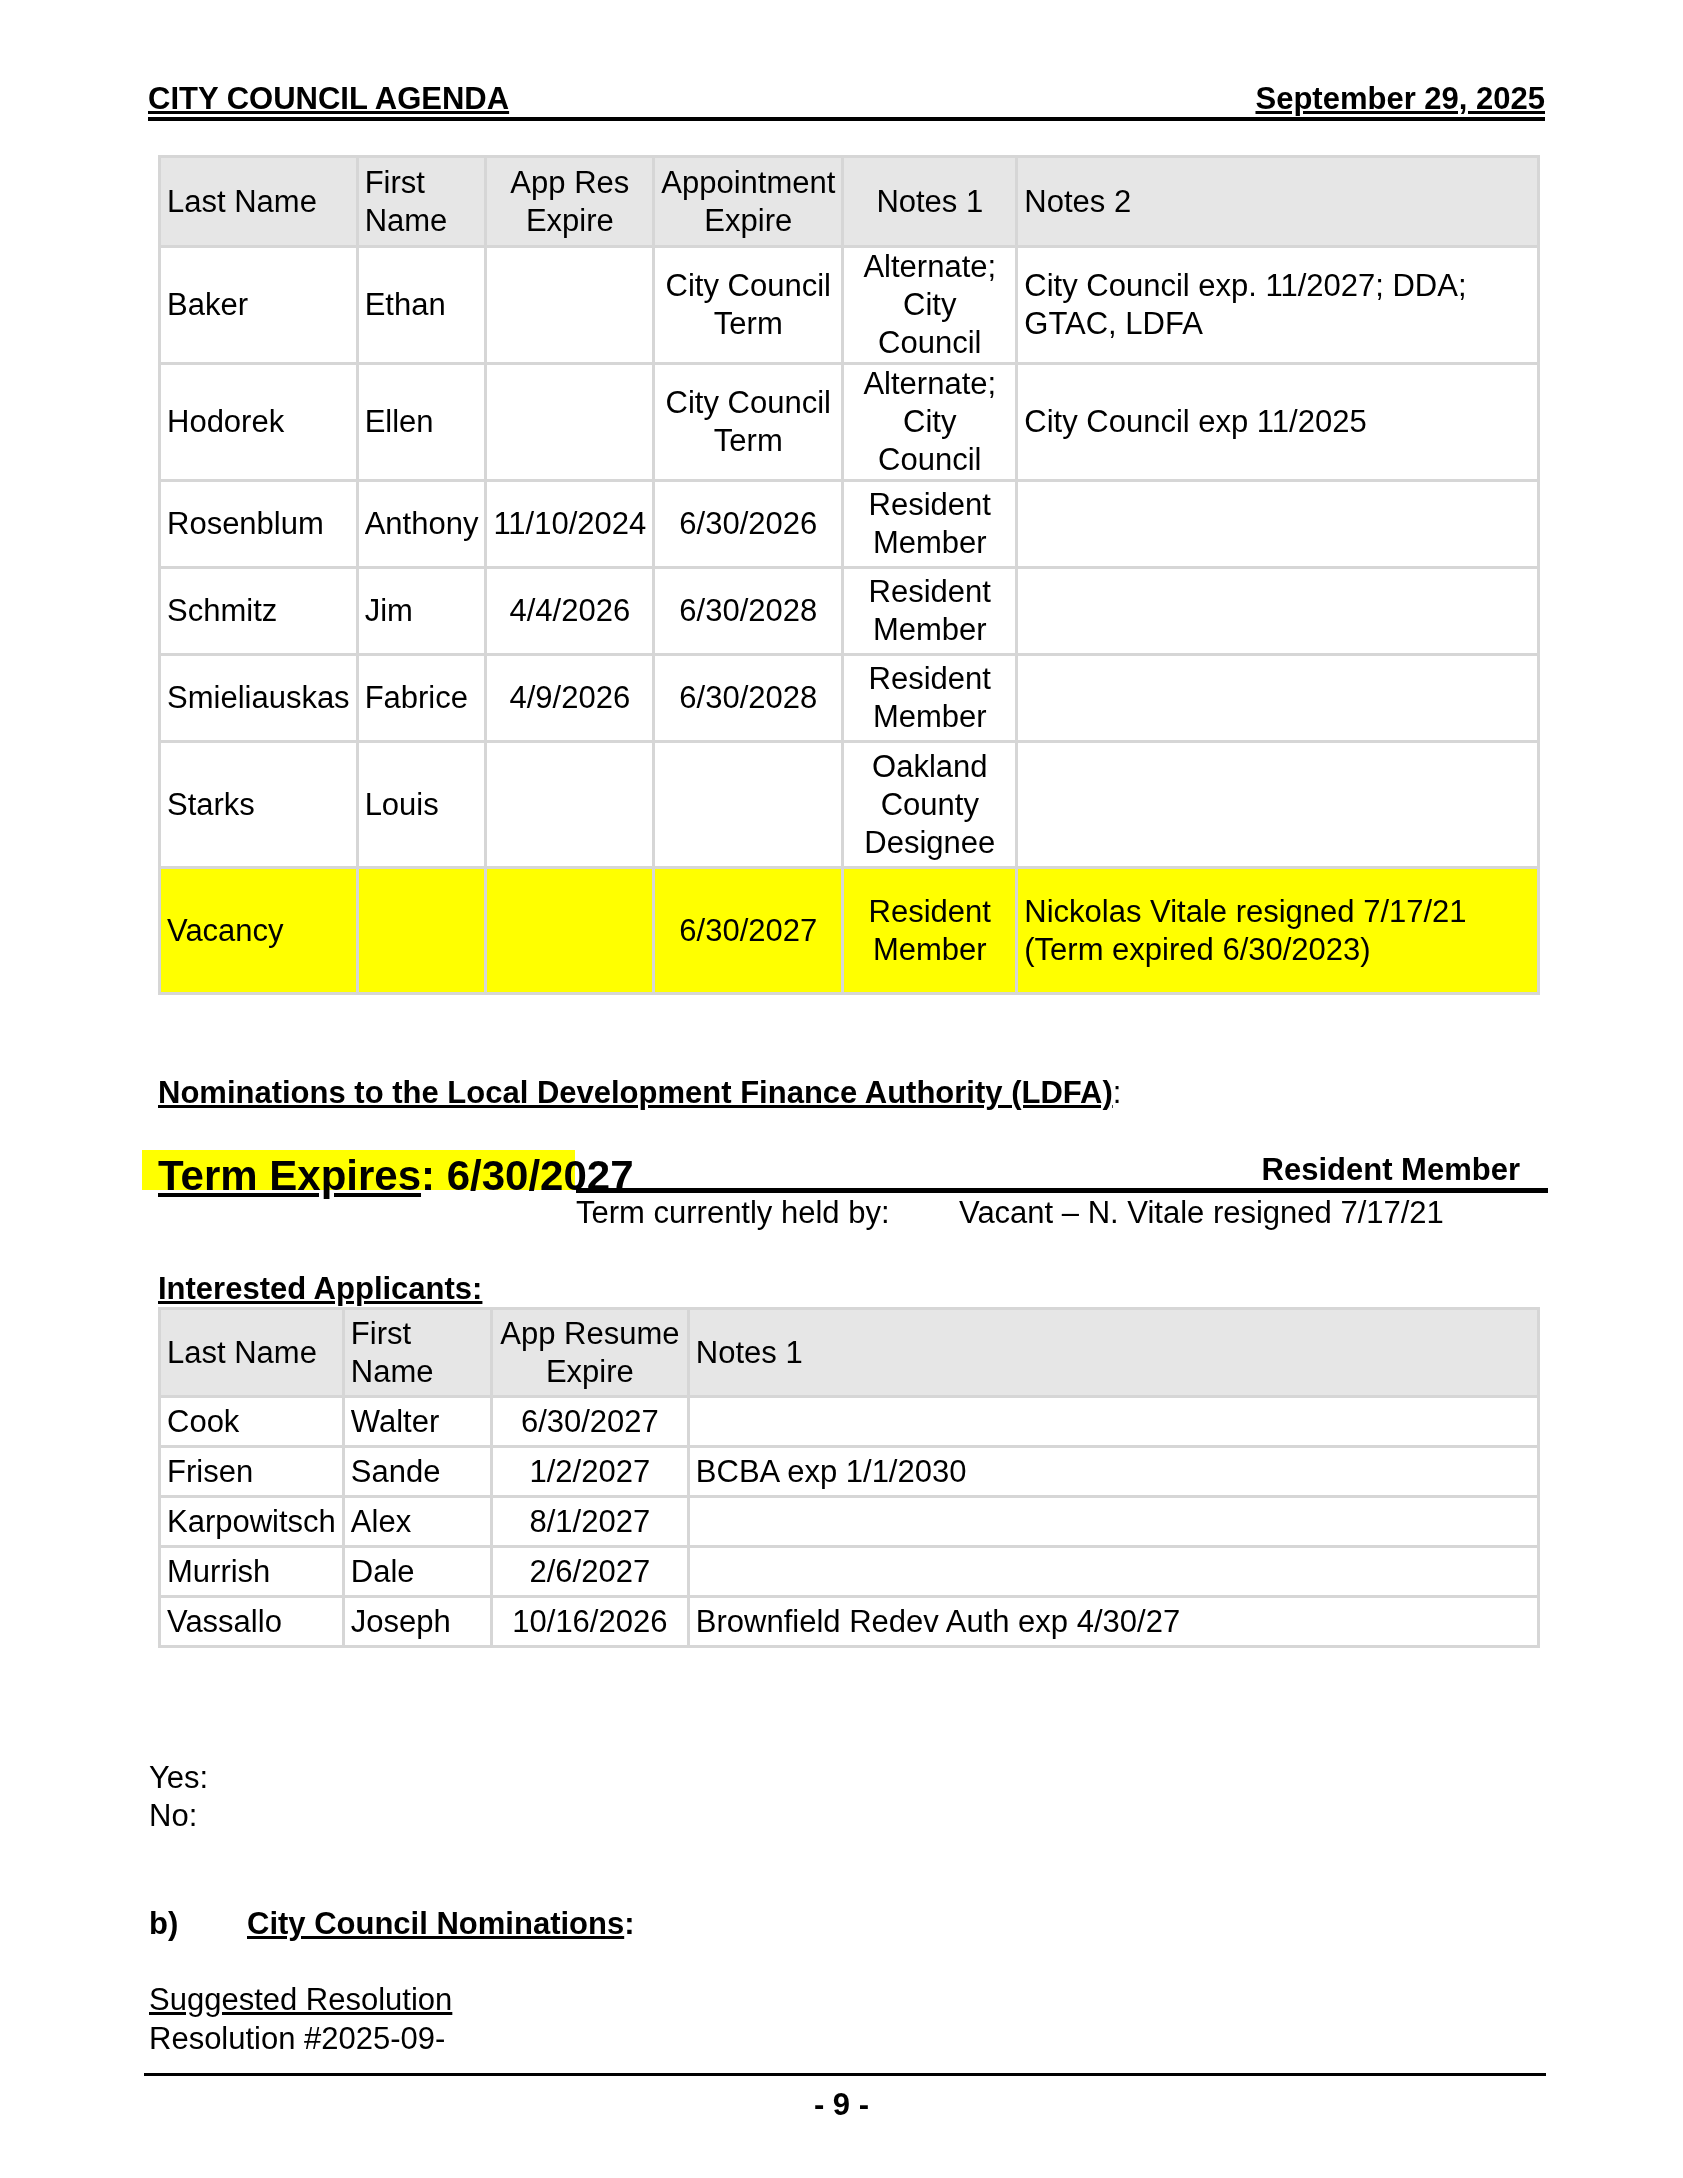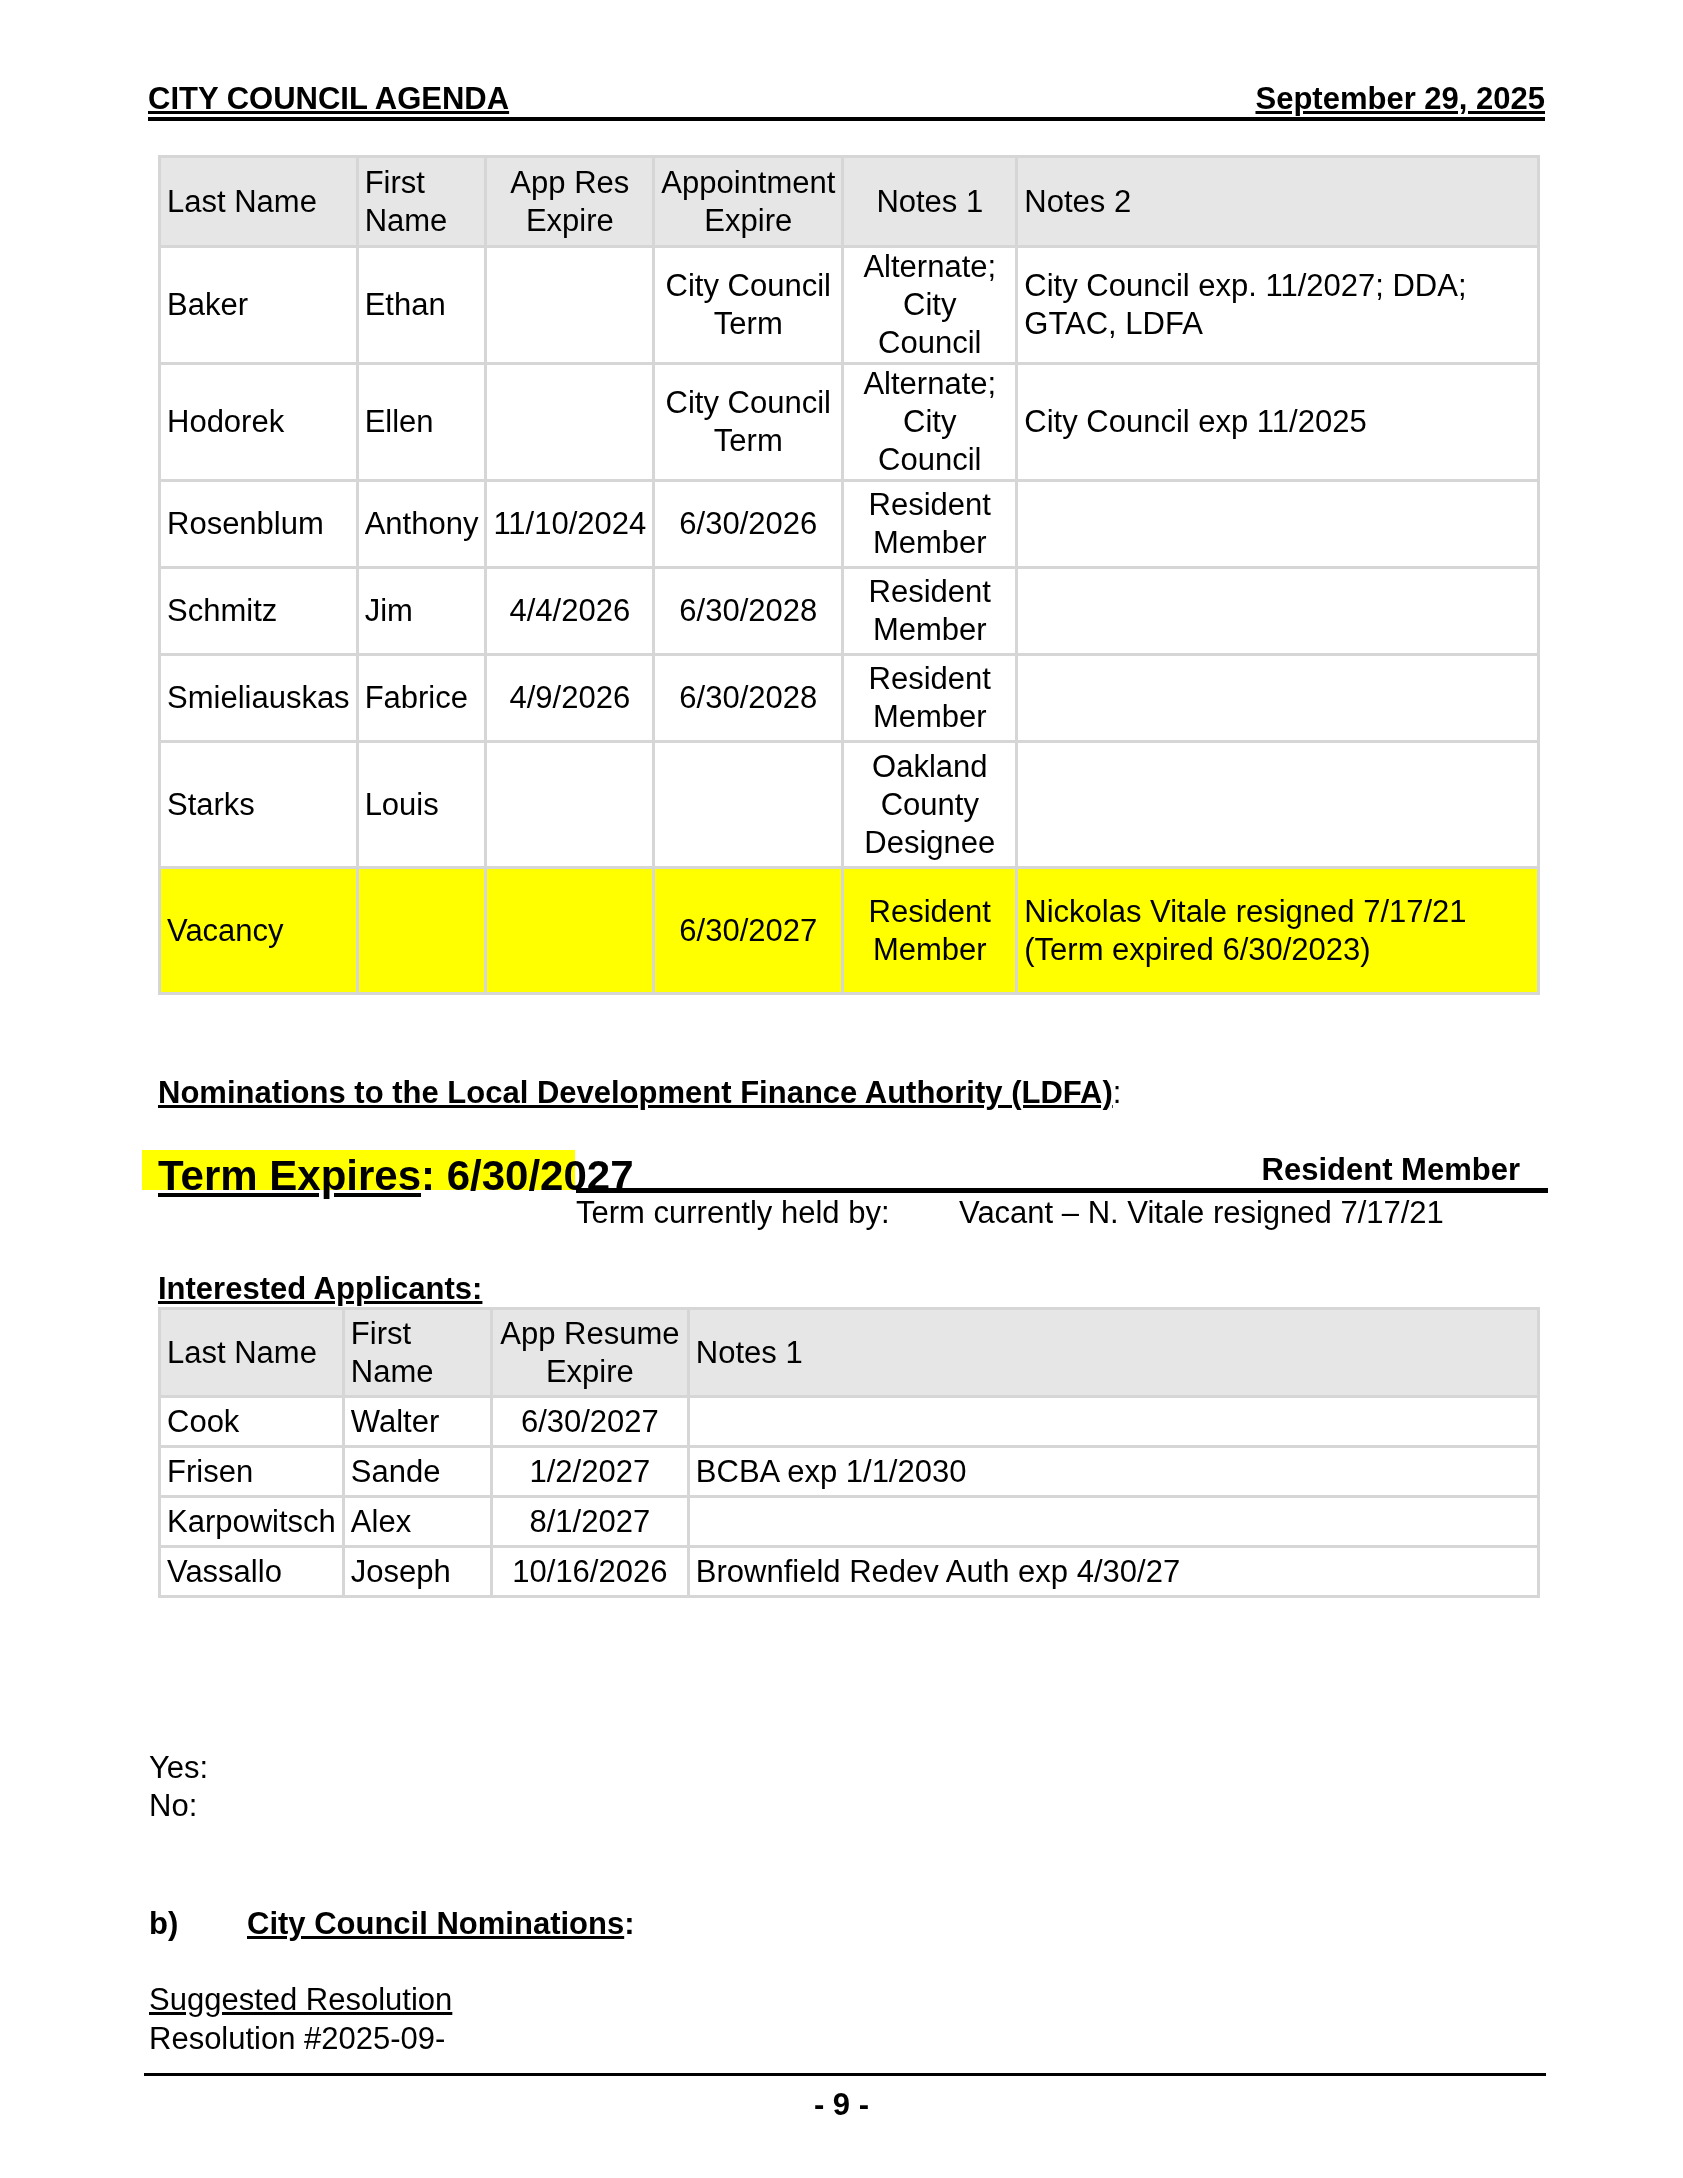--- a/index.html
+++ b/index.html
@@ -35,21 +35,21 @@
     .held { position: absolute; left: 576px; top: 1195px; font-size: 31px; }
     .held .val { position: absolute; left: 383px; white-space: nowrap; }
     .held .lbl { white-space: nowrap; }
 
     .apps-title { left: 158px; top: 1271px; }
 
     #applicants { left: 158px; top: 1307px; width: 1382px; }
     #applicants th { height: 85px; }
     #applicants td { height: 47px; line-height: 40px; }
 
-    .vote { position: absolute; left: 149px; font-size: 31px; }
+    .vote { position: absolute; left: 149px; font-size: 31px; margin-top: 10px; }
     .yes { top: 1750px; }
     .no { top: 1788px; }
 
     .sec-b { position: absolute; left: 149px; top: 1906px; font-size: 31px; font-weight: bold; }
     .sec-b .letter { position: absolute; left: 0; }
     .sec-b .heading { position: absolute; left: 98px; white-space: nowrap; }
 
     .suggested { position: absolute; left: 149px; top: 1982px; font-size: 31px; text-decoration: underline; white-space: nowrap; }
     .resolution { position: absolute; left: 149px; top: 2021px; font-size: 31px; white-space: nowrap; }
 
@@ -173,20 +173,26 @@
       <td class="c">1/2/2027</td>
       <td class="l">BCBA exp 1/1/2030</td>
     </tr>
     <tr>
       <td class="l">Karpowitsch</td>
       <td class="l">Alex</td>
       <td class="c">8/1/2027</td>
       <td class="l"></td>
     </tr>
     <tr>
+      <td class="l">Murrish</td>
+      <td class="l">Dale</td>
+      <td class="c">2/6/2027</td>
+      <td class="l"></td>
+    </tr>
+    <tr>
       <td class="l">Vassallo</td>
       <td class="l">Joseph</td>
       <td class="c">10/16/2026</td>
       <td class="l">Brownfield Redev Auth exp 4/30/27</td>
     </tr>
   </tbody>
 </table>
 
 <div class="vote yes">Yes:</div>
 <div class="vote no">No:</div>

